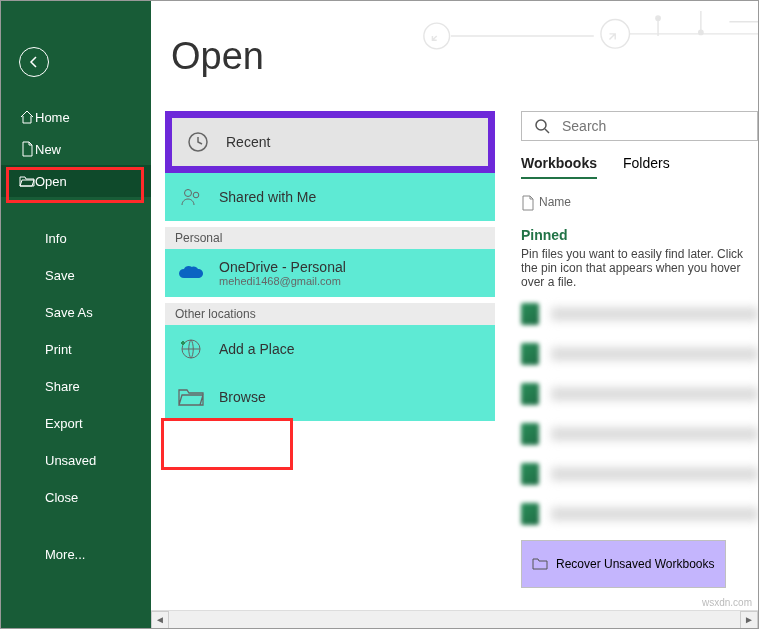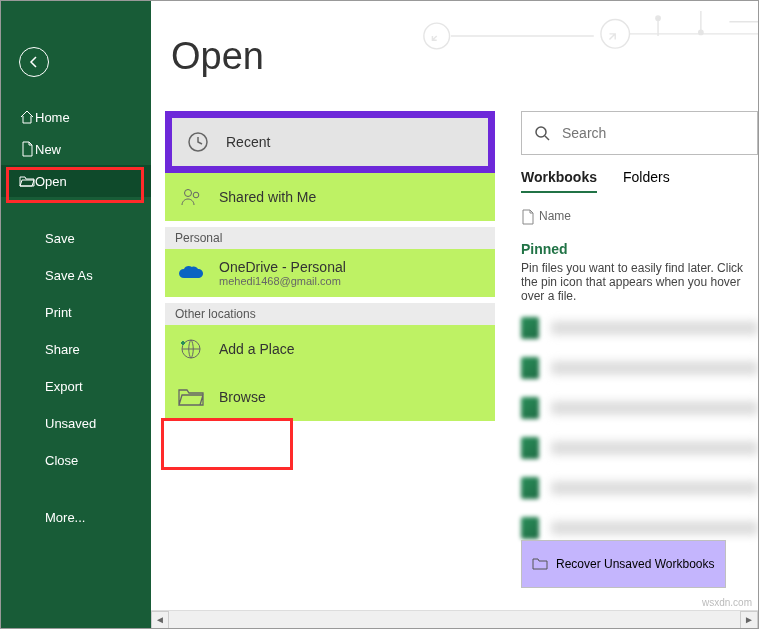--- a/index.html
+++ b/index.html
@@ -20,29 +20,29 @@
 .hl-open { left: 5px; top: 166px; width: 138px; height: 36px; }
 .hl-browse { left: 160px; top: 417px; width: 132px; height: 52px; }
 
 .main { position: absolute; left: 150px; top: 0; right: 0; bottom: 20px; background: #fff; overflow: hidden; }
 .hero { position: absolute; left: 0; top: 25px; right: 0; height: 60px; display: flex; align-items: center; padding-left: 20px; }
 .hero h1 { font-size: 38px; font-weight: 300; color: #333; }
 .circuit { position: absolute; left: 250px; top: 0; right: 0; height: 70px; opacity: 0.25; overflow: hidden; }
 .circuit svg { width: 100%; height: 100%; }
 
 .locations { position: absolute; left: 14px; top: 110px; width: 330px; }
-.loc-item { display: flex; align-items: center; gap: 14px; padding: 10px 12px; font-size: 14px; color: #333; cursor: pointer; background: #bef264; }
+.loc-item { display: flex; align-items: center; gap: 14px; padding: 10px 12px; font-size: 14px; color: #333; cursor: pointer; background: #5eead4; }
 .loc-item.selected { background: #e4e4e4; border: 7px solid #6d28d9; }
 .loc-item .ico { width: 28px; height: 28px; display: flex; align-items: center; justify-content: center; color: #666; }
 .loc-section { font-size: 12px; color: #555; background: #ebebeb; padding: 4px 10px; margin-top: 6px; }
 .onedrive .sub { font-size: 11px; color: #666; }
 .onedrive-text { display: flex; flex-direction: column; }
 
 .right-col { position: absolute; left: 370px; top: 110px; right: 0; }
-.search-box { border: 1px solid #bcbcbc; height: 44px; display: flex; align-items: center; padding: 0 12px; gap: 12px; margin-bottom: 14px; }
+.search-box { border: 1px solid #bcbcbc; height: 30px; display: flex; align-items: center; padding: 0 12px; gap: 12px; margin-bottom: 14px; }
 .search-box input { border: none; outline: none; font-size: 14px; flex: 1; }
 .tabs { display: flex; gap: 26px; font-size: 14px; margin-bottom: 10px; }
 .tab { padding-bottom: 6px; cursor: pointer; }
 .tab.active { font-weight: 600; border-bottom: 2px solid #217346; color: #222; }
 .col-headers { display: flex; gap: 4px; font-size: 12px; color: #666; padding: 6px 0; }
 .pinned-head { font-size: 14px; color: #217346; font-weight: 600; margin-top: 10px; }
 .pin-desc { font-size: 12px; color: #444; margin-top: 4px; margin-bottom: 14px; }
 
 .blur-list { display: flex; flex-direction: column; gap: 18px; }
 .blur-row { display: flex; align-items: center; gap: 12px; }
@@ -114,20 +114,23 @@
       </svg>
     <span>New</span>
   </div>
   <div class="side-item open">
     <svg width="16" height="16" viewBox="0 0 16 16">
         <path d="M1 4h5l1 2h8v7H1z M3 7h12l-2 6H1z" fill="none" stroke="#fff"></path>
       </svg>
     <span>Open</span>
   </div>
   <div style="height:20px"></div>
+  <div class="side-item sub">
+      <span>Info</span>
+    </div>
   <div class="side-item sub">
       <span>Save</span>
     </div>
   <div class="side-item sub">
       <span>Save As</span>
     </div>
   <div class="side-item sub">
       <span>Print</span>
     </div>
   <div class="side-item sub">

